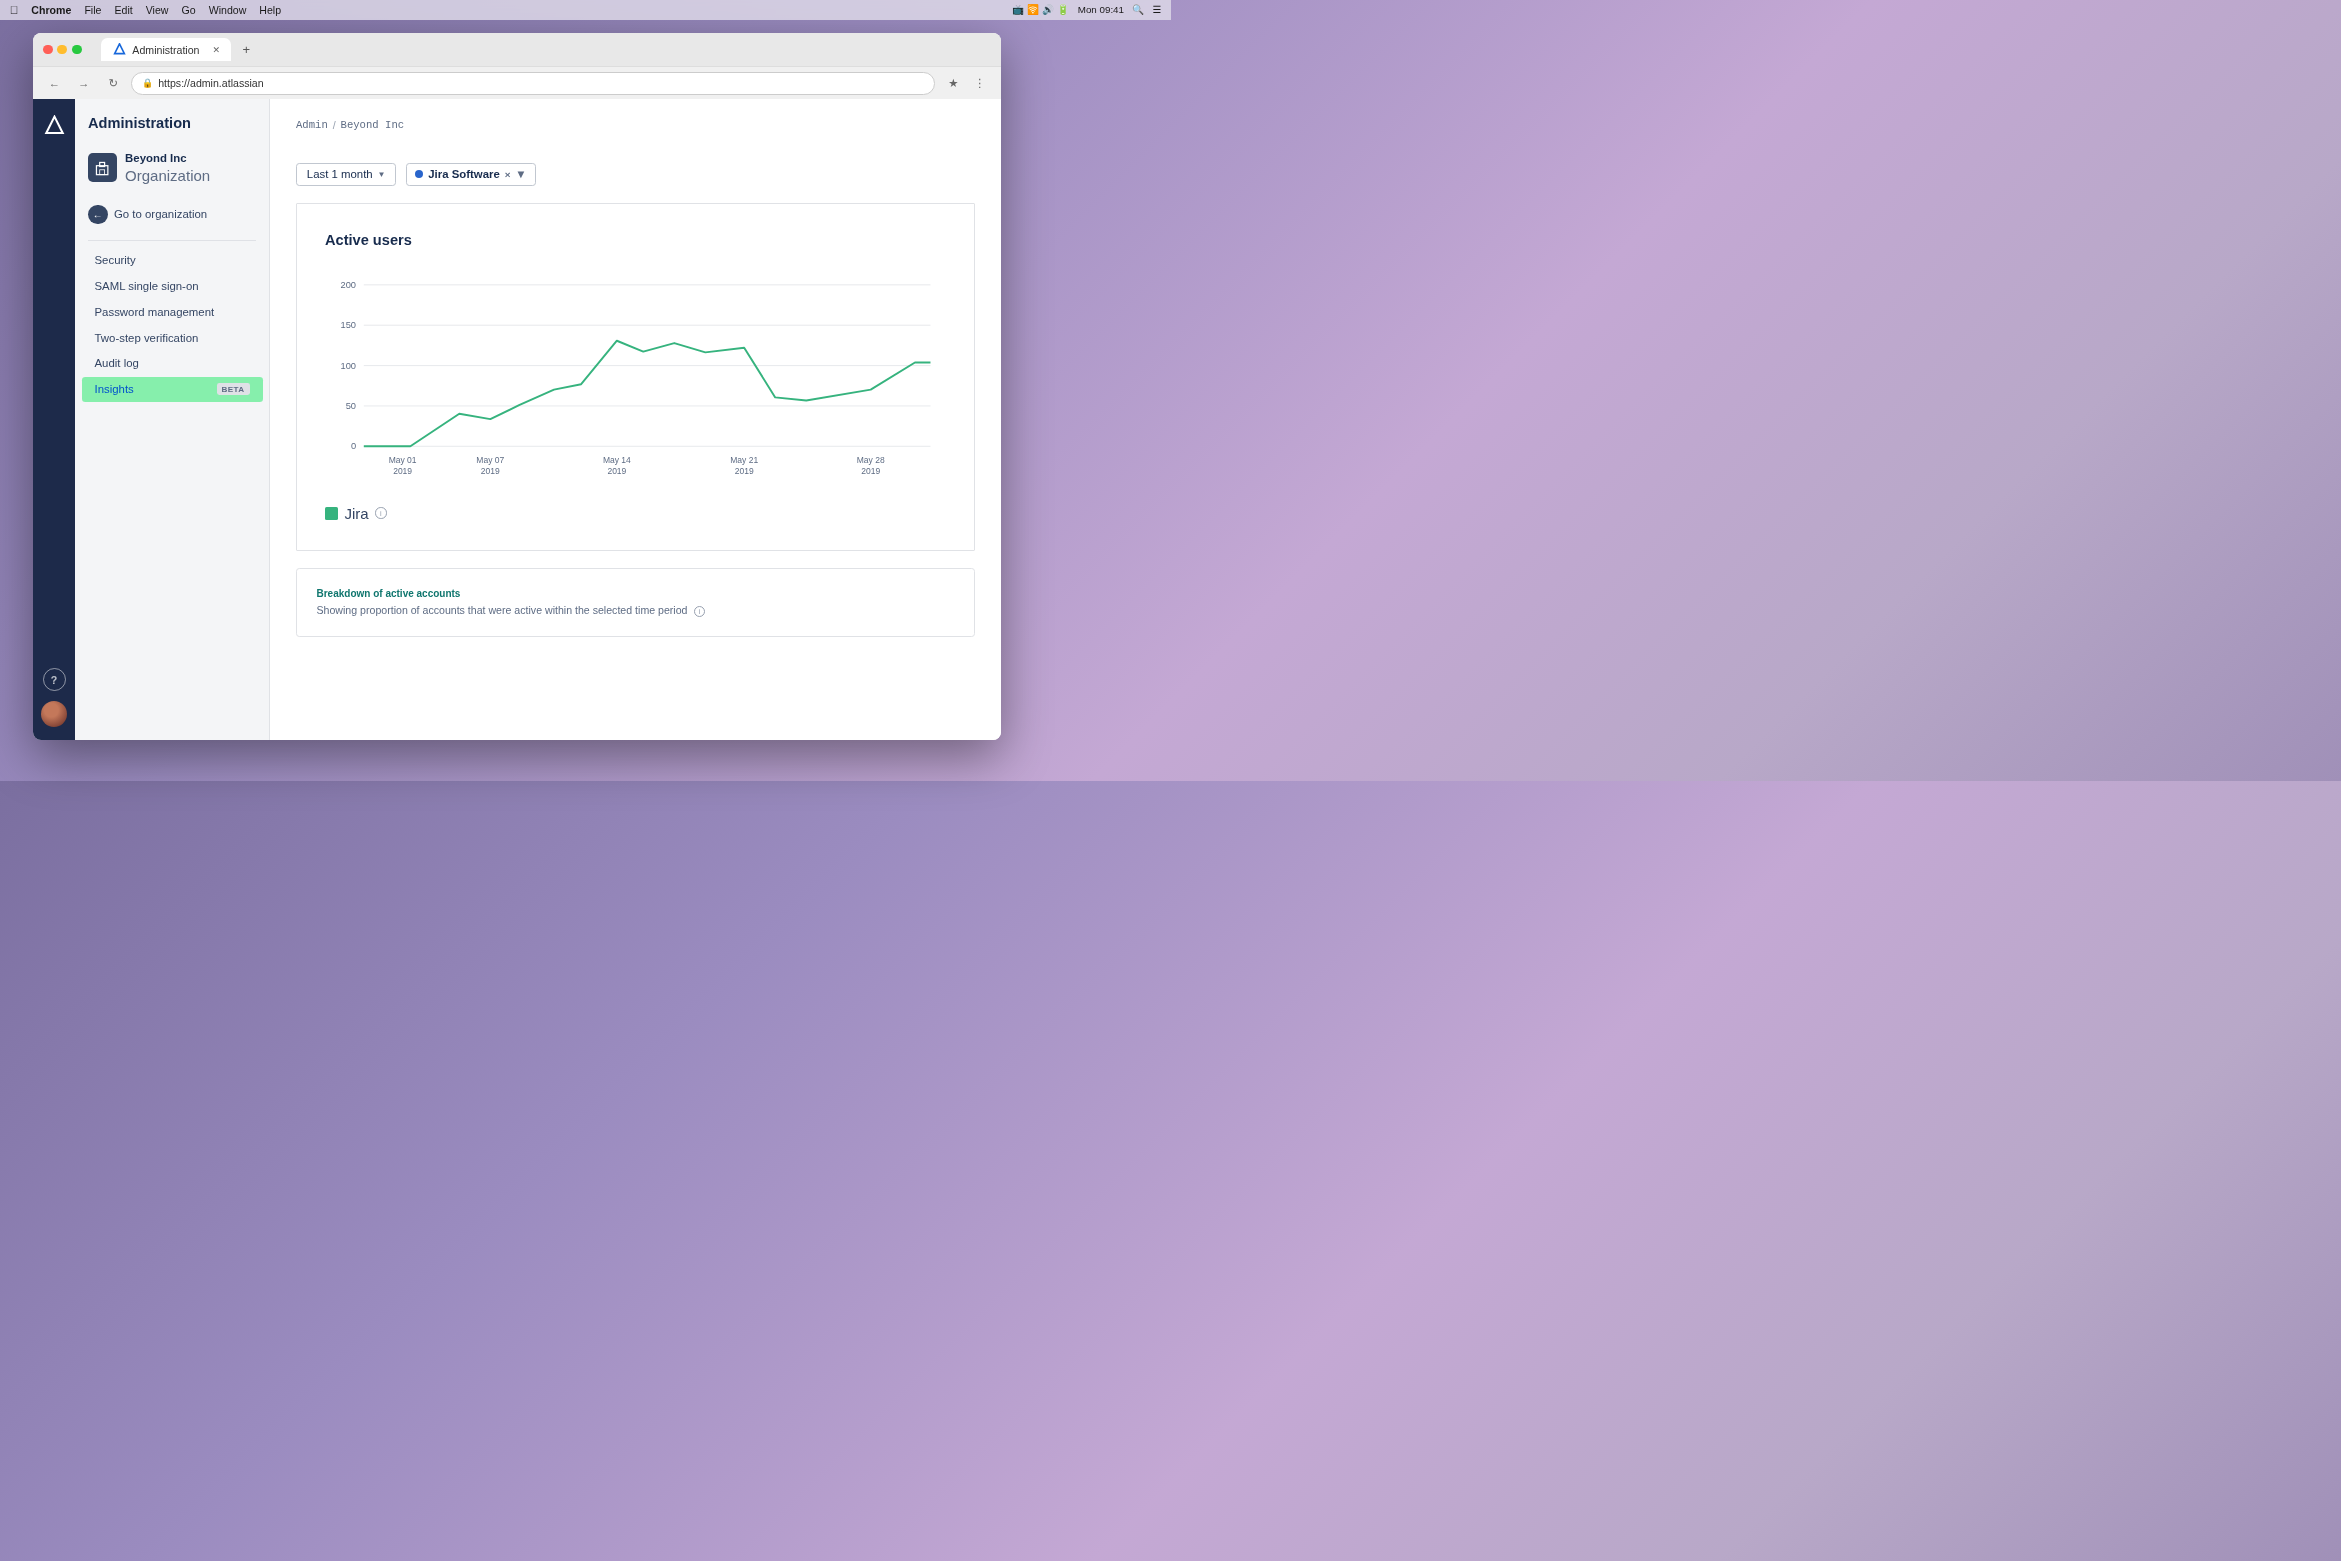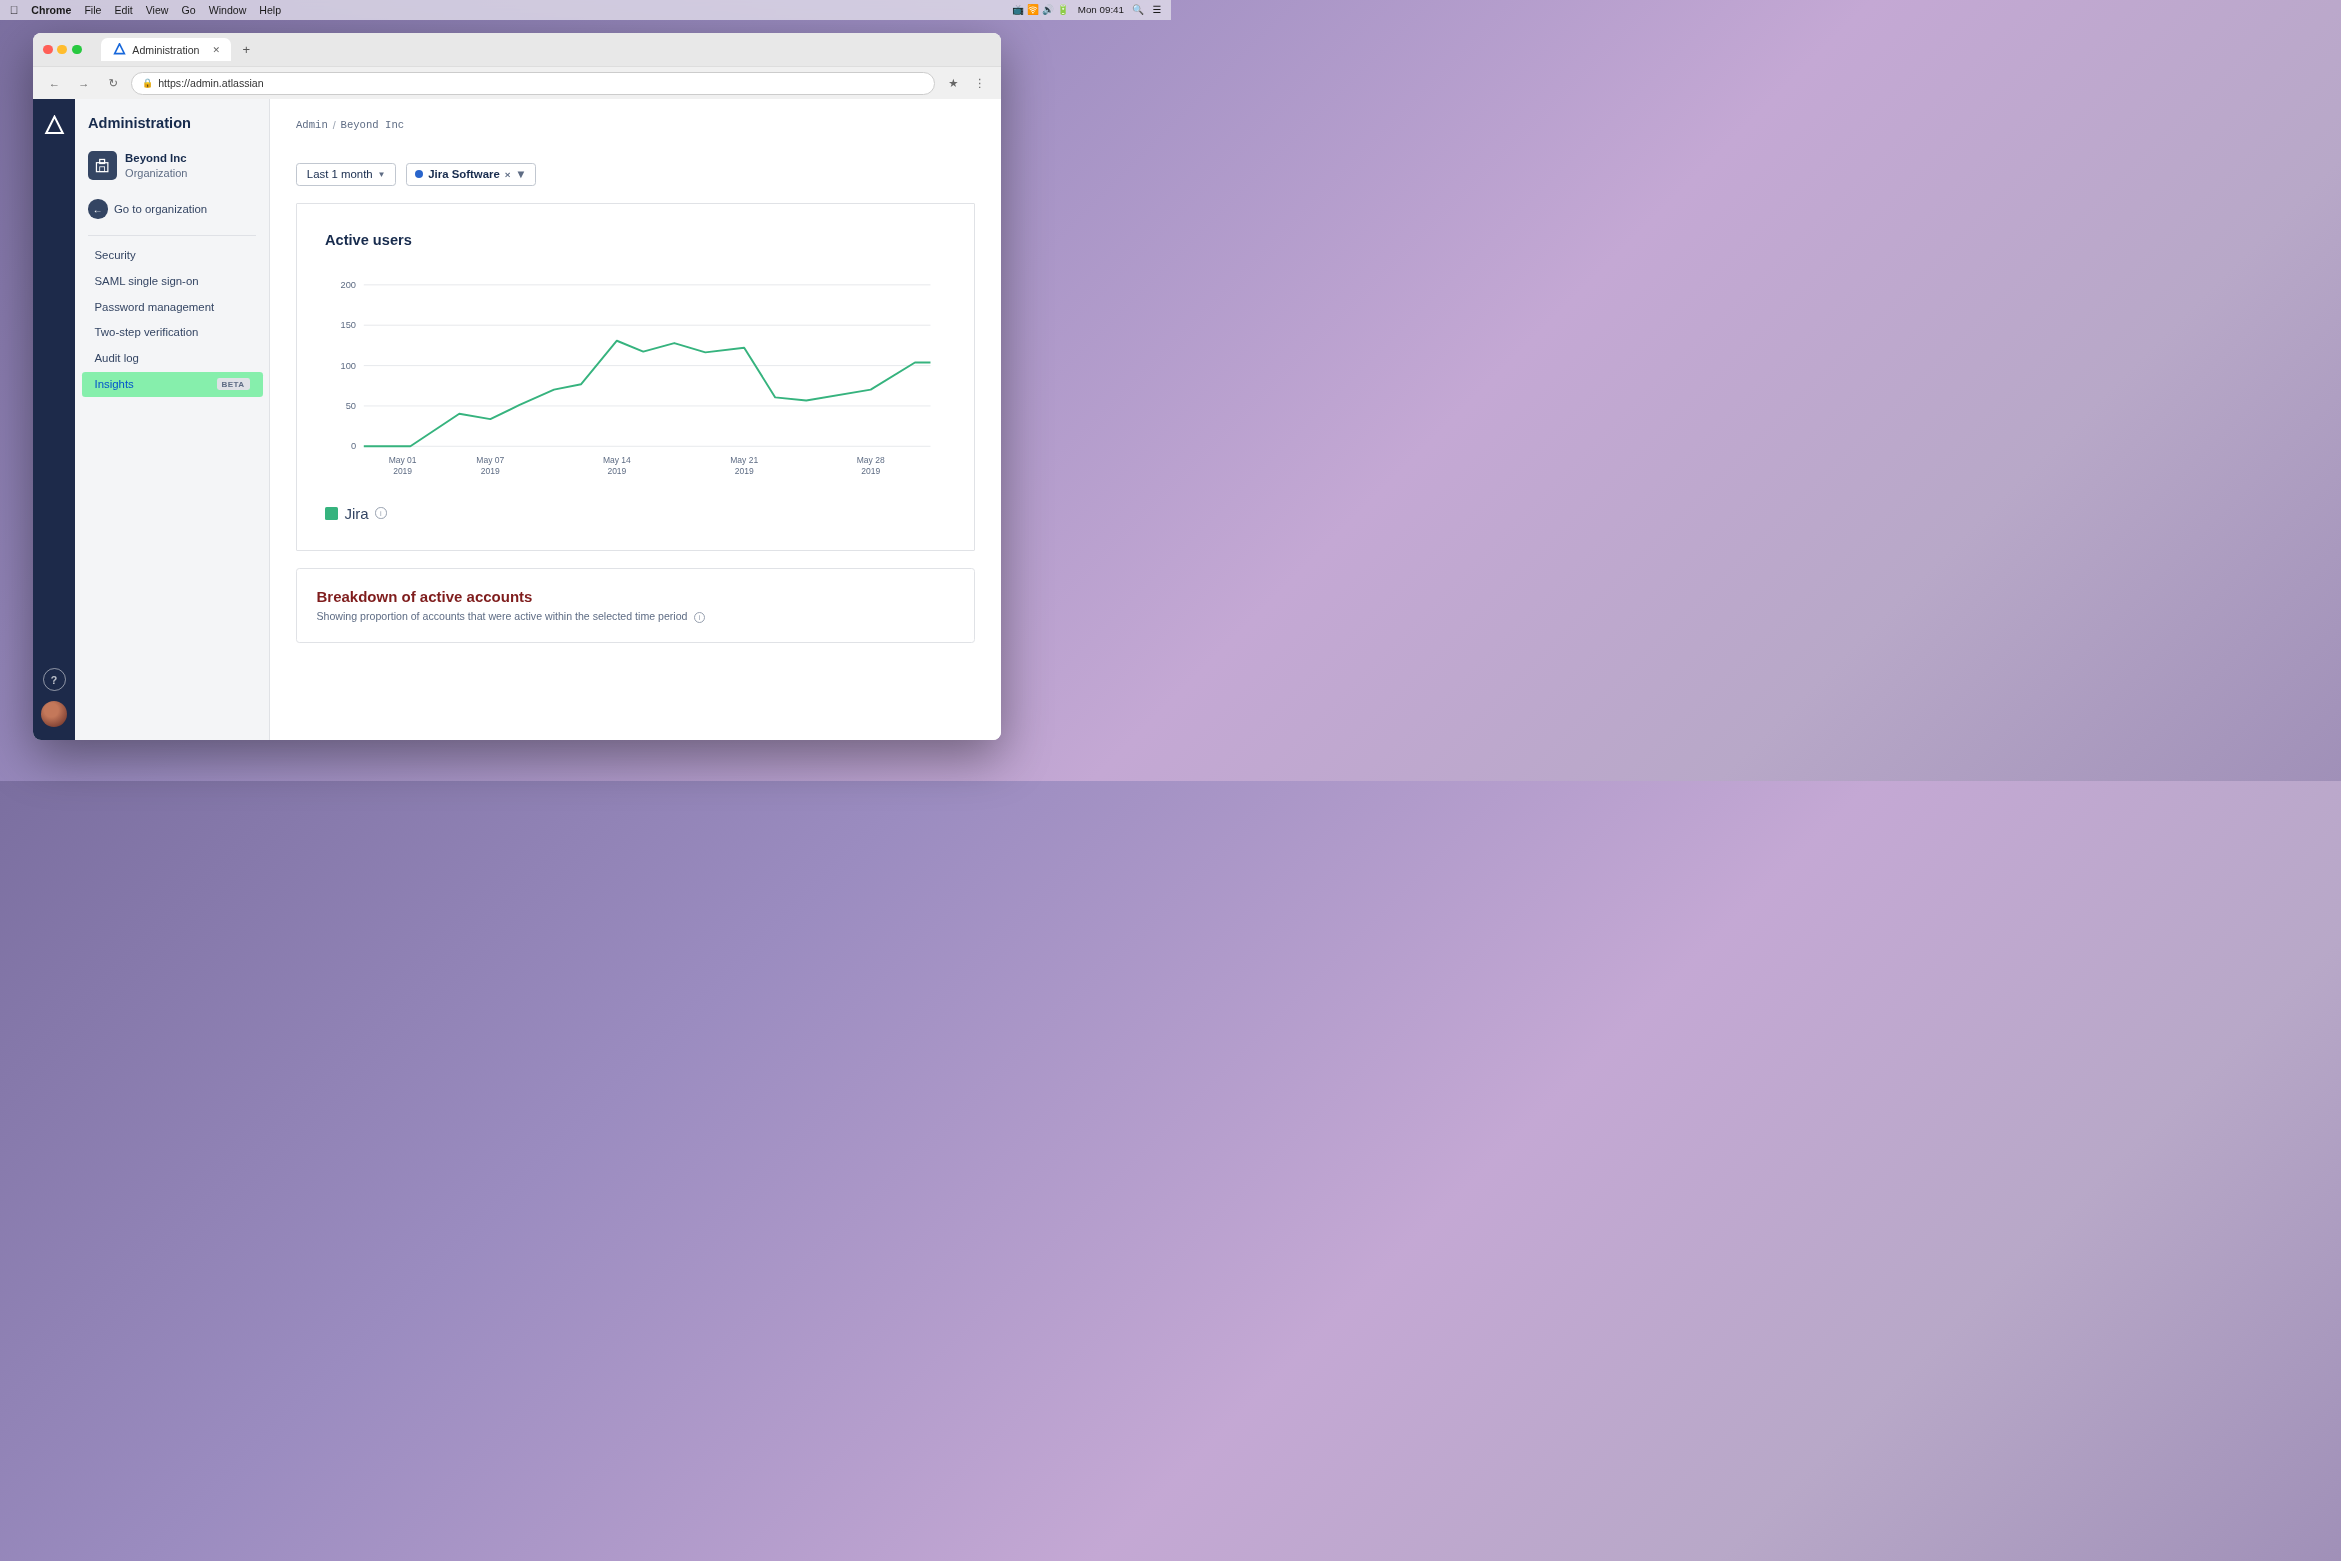--- a/index.html
+++ b/index.html
@@ -278,21 +278,21 @@
       font-size: 13px;
       flex-shrink: 0;
     }
     .org-info { line-height: 1.3; }
     .org-name {
       font-size: 11.4px;
       font-weight: 600;
       color: #172b4d;
     }
     .org-type {
-      font-size: 11px;
+      font-size: 15px;
       color: #5e6c84;
     }
     .go-to-org {
       display: flex;
       align-items: center;
       gap: 6.5px;
       padding: 6.5px 13px;
       color: #344563;
       font-size: 11.4px;
       cursor: pointer;
@@ -461,23 +461,23 @@
       cursor: pointer;
     }
 
     
     .breakdown-card {
       border: 0.8px solid #e0e2e6;
       border-radius: 3.3px;
       padding: 19.5px;
     }
     .breakdown-title {
-      font-size: 15px;
+      font-size: 10px;
       font-weight: 600;
-      color: #7f1d1d;
+      color: #0f766e;
       margin-bottom: 4.9px;
     }
     .breakdown-subtitle {
       font-size: 10.6px;
       color: #5e6c84;
     }
     .info-icon {
       display: inline-flex;
       width: 11.4px;
       height: 11.4px;

